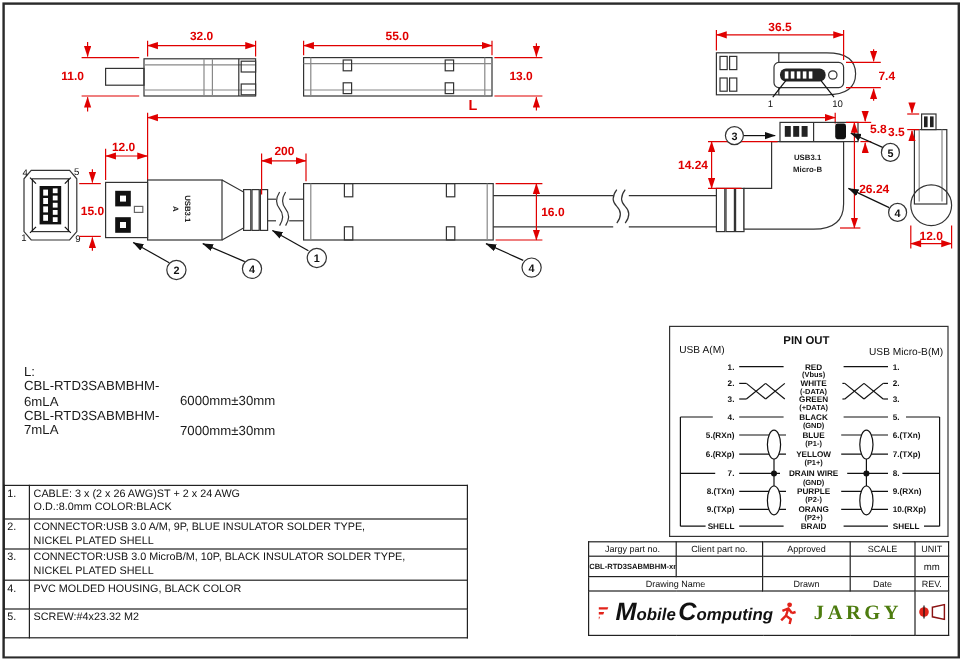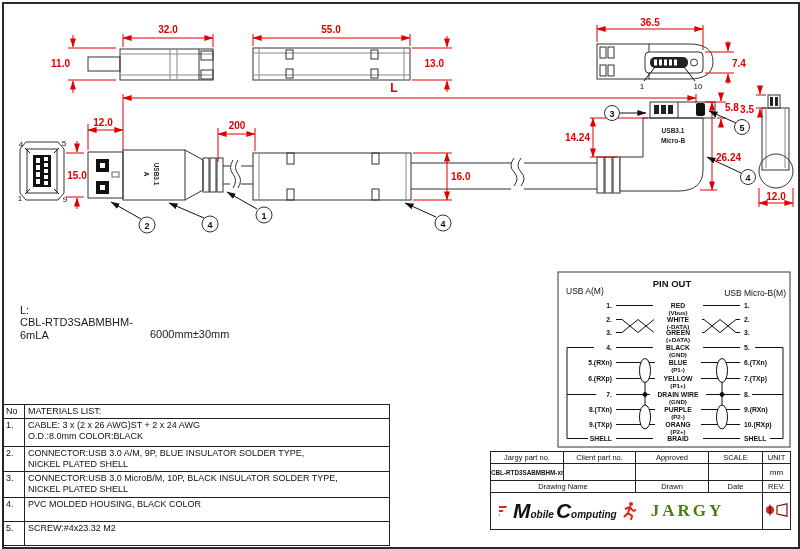--- a/index.html
+++ b/index.html
@@ -23,21 +23,21 @@
   #mat td{border:1px solid #222;font-size:9px;color:#111;padding:1px 3px;vertical-align:top;line-height:11px;}
   #mat td.no{width:16px;padding:1px 2px;}
   
   #tb{position:absolute;left:490px;top:451px;border-collapse:collapse;table-layout:fixed;width:300px;}
   #tb td{border:1px solid #222;font-size:7.5px;color:#111;text-align:center;vertical-align:middle;padding:0;overflow:hidden;white-space:nowrap;}
   #tb .pv{font-size:6.3px;font-weight:bold;}
   #tb .big{font-size:8px;margin-top:36px;}
   #logorow{display:flex;align-items:center;justify-content:flex-start;padding-left:8px;gap:4px;}
   .mc-logo{font-style:italic;font-weight:bold;color:#111;white-space:nowrap;letter-spacing:0;}
   .mc-big{font-size:21px;color:#111;}
-  .mc-small{font-size:10px;}
+  .mc-small{font-size:14px;}
   .jargy{color:#4d7c0f;font-weight:bold;font-size:17px;letter-spacing:3px;margin-left:10px;font-family:"Liberation Serif",serif;}
 </style>
 </head>
 <body>
 
 <div id="page">
   <div id="frame"></div>
 
   <svg width="800" height="549" viewBox="0 0 800 549" style="position:absolute;left:0;top:0;">
     <defs>
@@ -406,28 +406,25 @@
         <text class="pt" x="612" y="441" text-anchor="end">SHELL</text>
         <text class="pt" x="678" y="441" text-anchor="middle">BRAID</text>
         <text class="pt" x="744" y="441" text-anchor="start">SHELL</text>
       </g>
     </g>
   </svg>
 
   <div id="lenlist">
     <div>L:</div>
     <div><span class="part">CBL-RTD3SABMBHM-6mLA</span><span>6000mm±30mm</span></div>
+    <div><span class="part">CBL-RTD3SABMBHM-7mLA</span><span>7000mm±30mm</span></div>
   </div>
 
   <table id="mat">
     <tbody>
-        <tr style="height:12px;">
-      <td class="no">No</td>
-      <td>MATERIALS LIST:</td>
-    </tr>
     <tr style="height:28px;">
       <td class="no">1.</td>
       <td>
             <div>CABLE: 3 x (2 x 26 AWG)ST + 2 x 24 AWG</div>
             <div>O.D.:8.0mm COLOR:BLACK</div>
           </td>
     </tr>
     <tr style="height:23px;">
       <td class="no">2.</td>
       <td>

